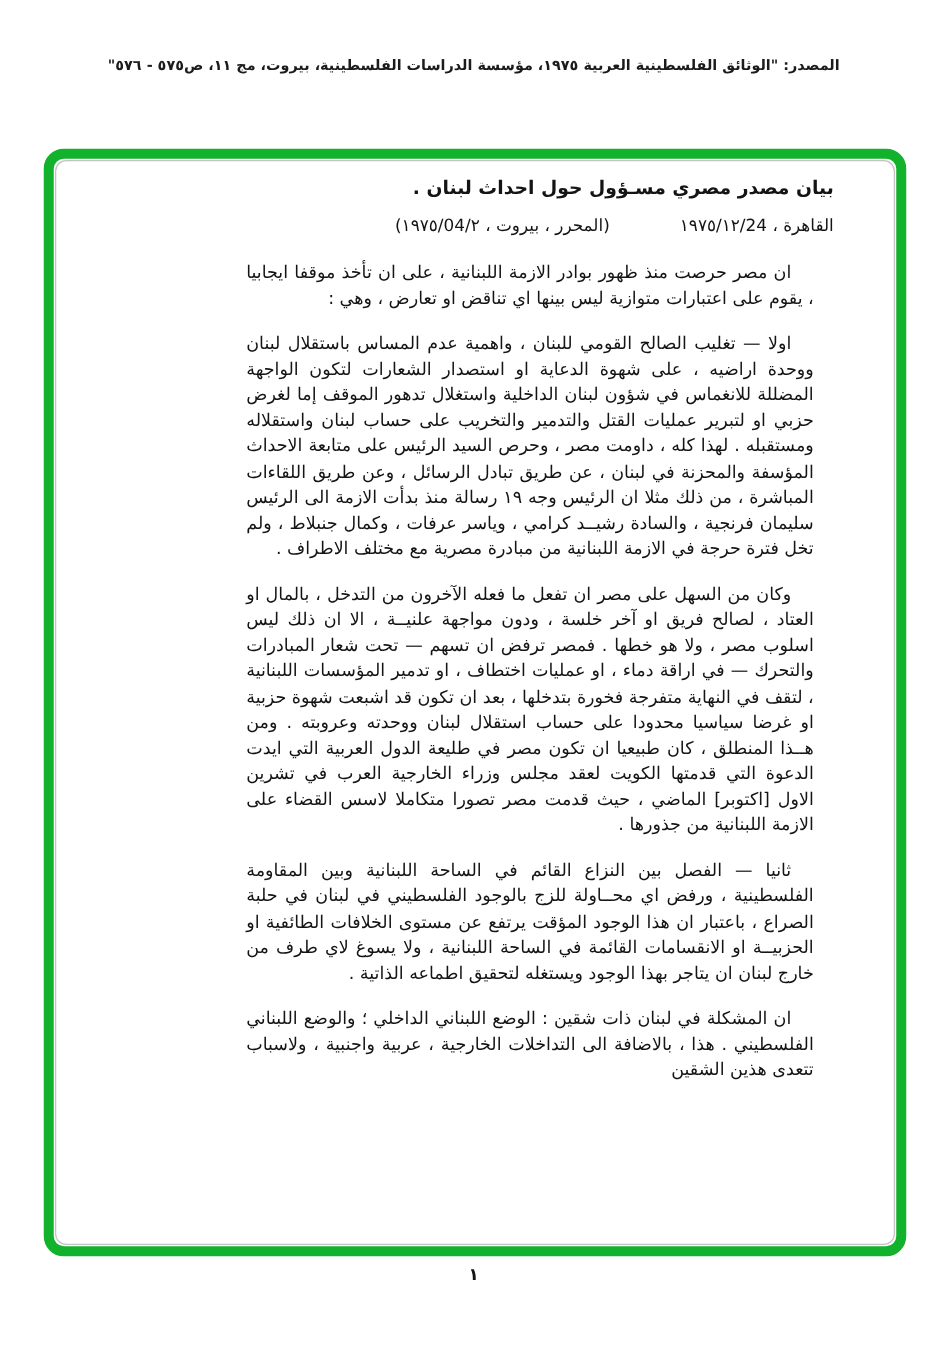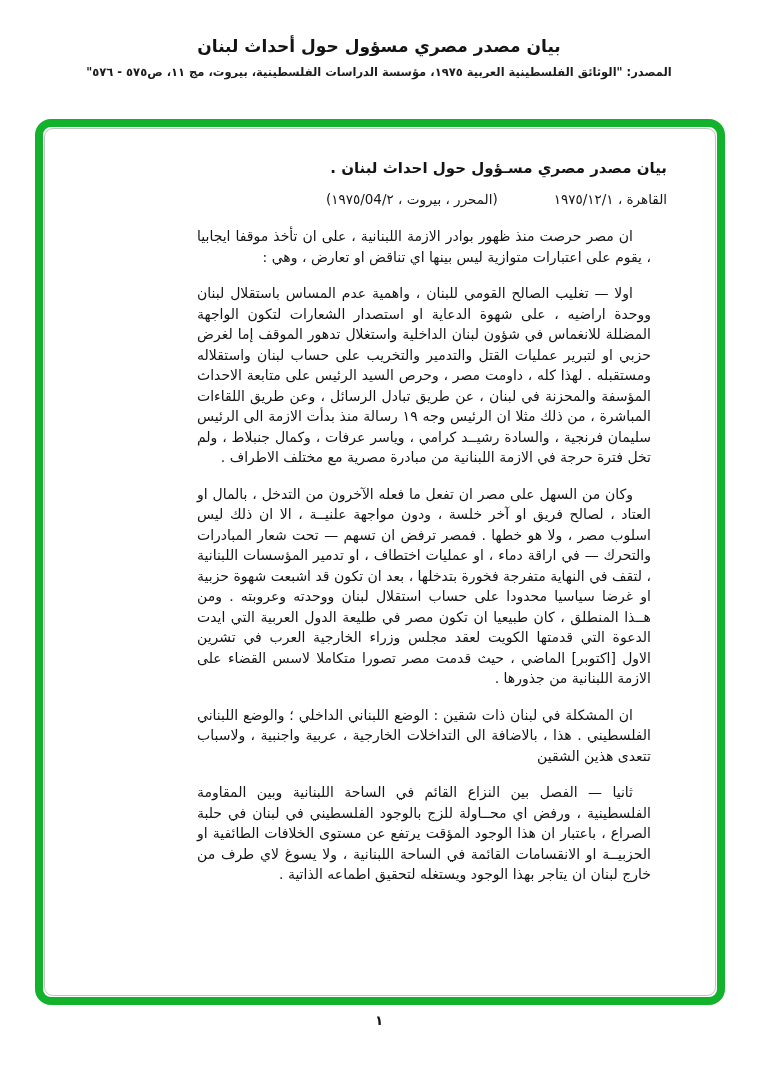--- a/index.html
+++ b/index.html
@@ -40,21 +40,21 @@
     content: "";
     position: absolute;
     inset: 1px;
     border: 1px solid rgba(40,40,40,0.28);
     border-radius: 9px;
     pointer-events: none;
   }
   .doc-content {
     position: absolute;
     inset: 0;
-    padding: 30px 50px 8px 138px;
+    padding: 12px 50px 8px 138px;
     overflow: hidden;
     direction: rtl;
     text-align: justify;
     font-size: 14px;
     line-height: 20.5px;
   }
   .doc-title {
     font-weight: bold;
     font-size: 15px;
     text-align: right;
@@ -80,32 +80,31 @@
     top: 1012px; left: 0; width: 758px;
     text-align: center;
     font-size: 13.5px;
     font-weight: bold;
   }
 </style>
 </head>
 <body>
 
 <header class="top-header">
-  <div class="top-title">بيان مصدر مصري مسؤول حول أحداث لبنان</div>
   <div class="top-source">المصدر: "الوثائق الفلسطينية العربية ١٩٧٥، مؤسسة الدراسات الفلسطينية، بيروت، مج ١١، ص٥٧٥ - ٥٧٦"</div>
 </header>
 
 <section class="doc-frame" style="border-color: rgb(19, 178, 44);">
   <div class="doc-content">
     <div class="doc-title">بيان مصدر مصري مسـؤول حول احداث لبنان .</div>
     <div class="dateline">
-      <span>القاهرة ، ١٩٧٥/١٢/١</span>
+      <span>القاهرة ، ١٩٧٥/١٢/24</span>
       <span>(المحرر ، بيروت ، ١٩٧٥/04/٢)</span>
     </div>
     <p class="body-par">ان مصر حرصت منذ ظهور بوادر الازمة اللبنانية ، على ان تأخذ موقفا ايجابيا ، يقوم على اعتبارات متوازية ليس بينها اي تناقض او تعارض ، وهي :</p>
     <p class="body-par">اولا — تغليب الصالح القومي للبنان ، واهمية عدم المساس باستقلال لبنان ووحدة اراضيه ، على شهوة الدعاية او استصدار الشعارات لتكون الواجهة المضللة للانغماس في شؤون لبنان الداخلية واستغلال تدهور الموقف إما لغرض حزبي او لتبرير عمليات القتل والتدمير والتخريب على حساب لبنان واستقلاله ومستقبله . لهذا كله ، داومت مصر ، وحرص السيد الرئيس على متابعة الاحداث المؤسفة والمحزنة في لبنان ، عن طريق تبادل الرسائل ، وعن طريق اللقاءات المباشرة ، من ذلك مثلا ان الرئيس وجه ١٩ رسالة منذ بدأت الازمة الى الرئيس سليمان فرنجية ، والسادة رشيــد كرامي ، وياسر عرفات ، وكمال جنبلاط ، ولم تخل فترة حرجة في الازمة اللبنانية من مبادرة مصرية مع مختلف الاطراف .</p>
     <p class="body-par">وكان من السهل على مصر ان تفعل ما فعله الآخرون من التدخل ، بالمال او العتاد ، لصالح فريق او آخر خلسة ، ودون مواجهة علنيــة ، الا ان ذلك ليس اسلوب مصر ، ولا هو خطها . فمصر ترفض ان تسهم — تحت شعار المبادرات والتحرك — في اراقة دماء ، او عمليات اختطاف ، او تدمير المؤسسات اللبنانية ، لتقف في النهاية متفرجة فخورة بتدخلها ، بعد ان تكون قد اشبعت شهوة حزبية او غرضا سياسيا محدودا على حساب استقلال لبنان ووحدته وعروبته . ومن هــذا المنطلق ، كان طبيعيا ان تكون مصر في طليعة الدول العربية التي ايدت الدعوة التي قدمتها الكويت لعقد مجلس وزراء الخارجية العرب في تشرين الاول [اكتوبر] الماضي ، حيث قدمت مصر تصورا متكاملا لاسس القضاء على الازمة اللبنانية من جذورها .</p>
+    <p class="body-par gap-lg">ثانيا — الفصل بين النزاع القائم في الساحة اللبنانية وبين المقاومة الفلسطينية ، ورفض اي محــاولة للزج بالوجود الفلسطيني في لبنان في حلبة الصراع ، باعتبار ان هذا الوجود المؤقت يرتفع عن مستوى الخلافات الطائفية او الحزبيــة او الانقسامات القائمة في الساحة اللبنانية ، ولا يسوغ لاي طرف من خارج لبنان ان يتاجر بهذا الوجود ويستغله لتحقيق اطماعه الذاتية .</p>
     <p class="body-par gap-sm">ان المشكلة في لبنان ذات شقين : الوضع اللبناني الداخلي ؛ والوضع اللبناني الفلسطيني . هذا ، بالاضافة الى التداخلات الخارجية ، عربية واجنبية ، ولاسباب تتعدى هذين الشقين</p>
-    <p class="body-par gap-lg">ثانيا — الفصل بين النزاع القائم في الساحة اللبنانية وبين المقاومة الفلسطينية ، ورفض اي محــاولة للزج بالوجود الفلسطيني في لبنان في حلبة الصراع ، باعتبار ان هذا الوجود المؤقت يرتفع عن مستوى الخلافات الطائفية او الحزبيــة او الانقسامات القائمة في الساحة اللبنانية ، ولا يسوغ لاي طرف من خارج لبنان ان يتاجر بهذا الوجود ويستغله لتحقيق اطماعه الذاتية .</p>
   </div>
 </section>
 
 <div class="page-number">١</div>
 
 </body></html>

